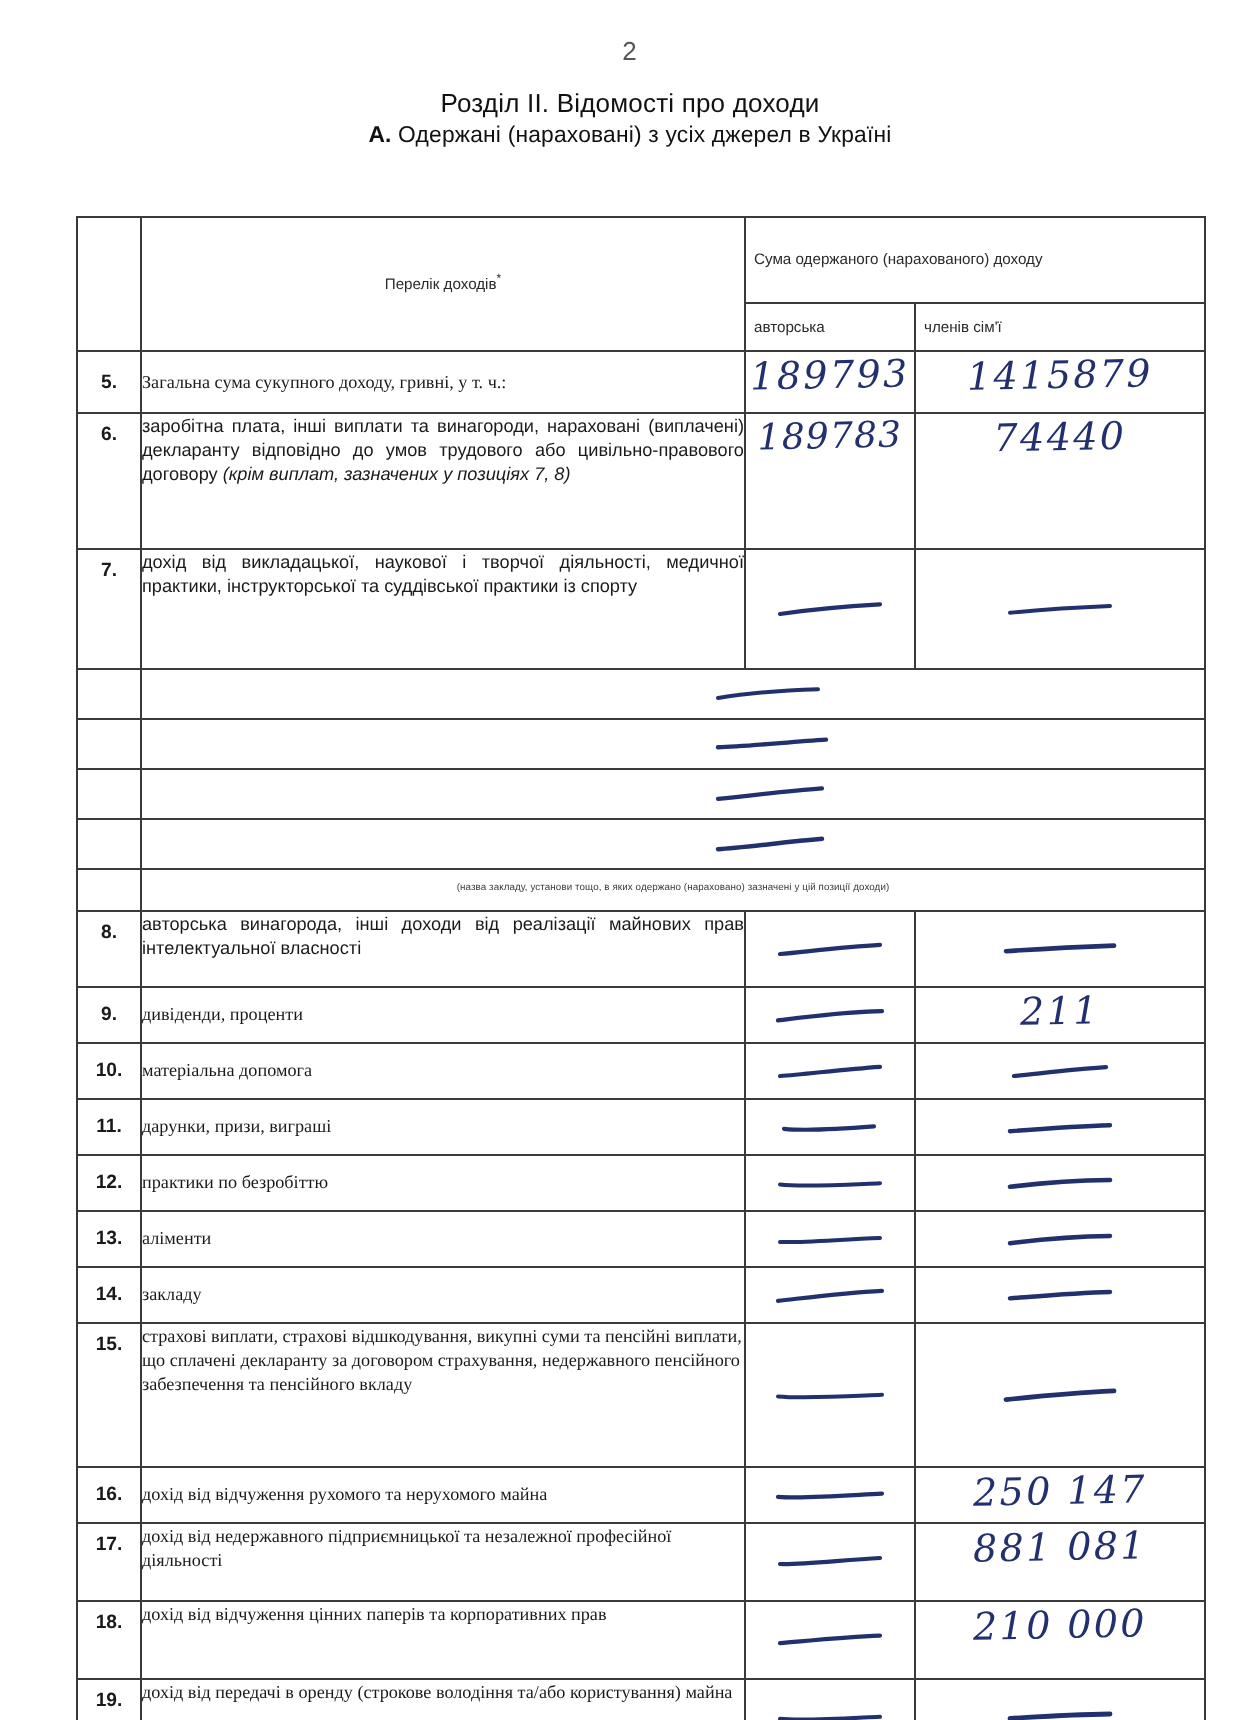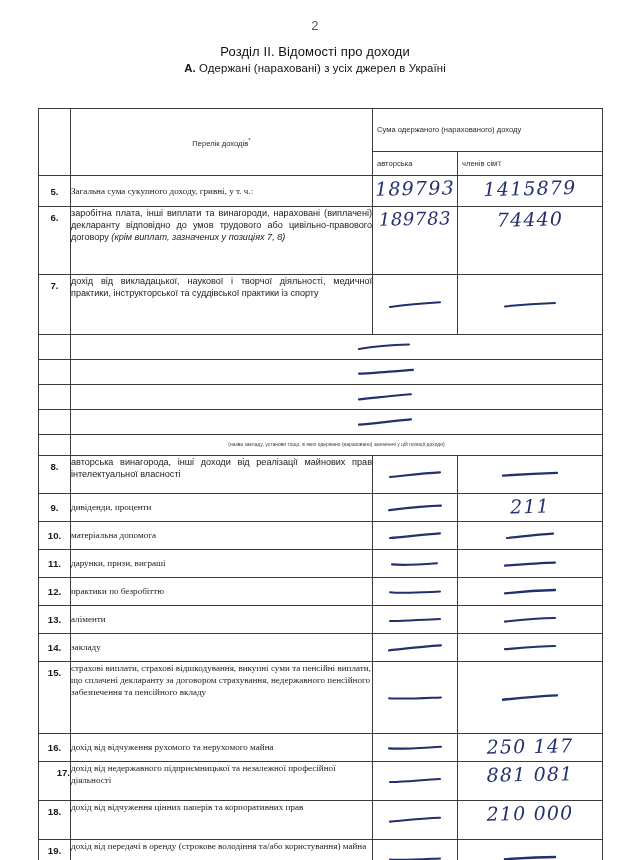--- a/index.html
+++ b/index.html
@@ -400,21 +400,21 @@
             </div>
           </td>
         <td>
             <div class="val">
               <span class="hand">250 147</span>
             </div>
           </td>
       </tr>
 
       <tr class="r17">
-        <td class="num" style="vertical-align:top;padding-top:5px;text-align:right;">17.</td>
+        <td class="num" style="vertical-align:top;padding-top:5px;">17.</td>
         <td class="desc left" style="vertical-align:top;">дохід від недержавного підприємницької та незалежної професійної діяльності</td>
         <td>
             <div class="dashwrap">
               <svg class="dash" width="56" height="10" viewBox="0 0 56 10">
                 <path d="M3 6 C 14 6.4, 34 4, 53 3" stroke="#23306e" stroke-width="2.1" fill="none" stroke-linecap="round"></path>
               </svg>
             </div>
           </td>
         <td>
             <div class="val">

